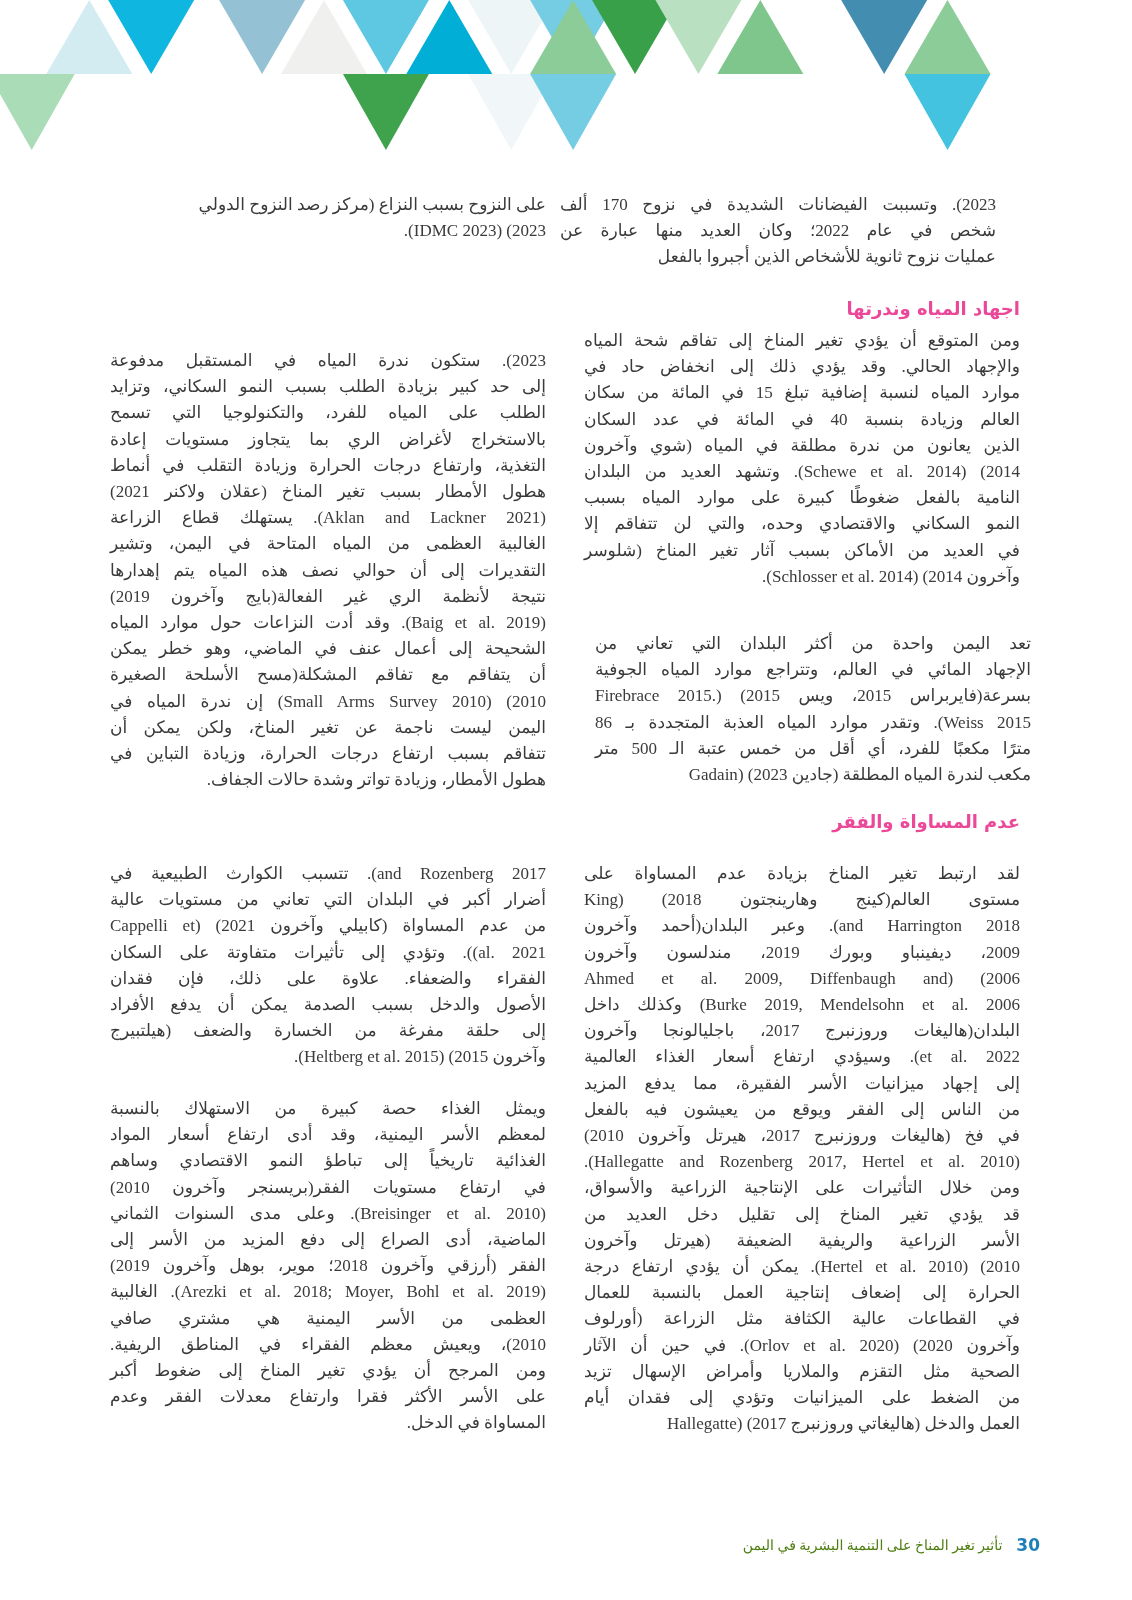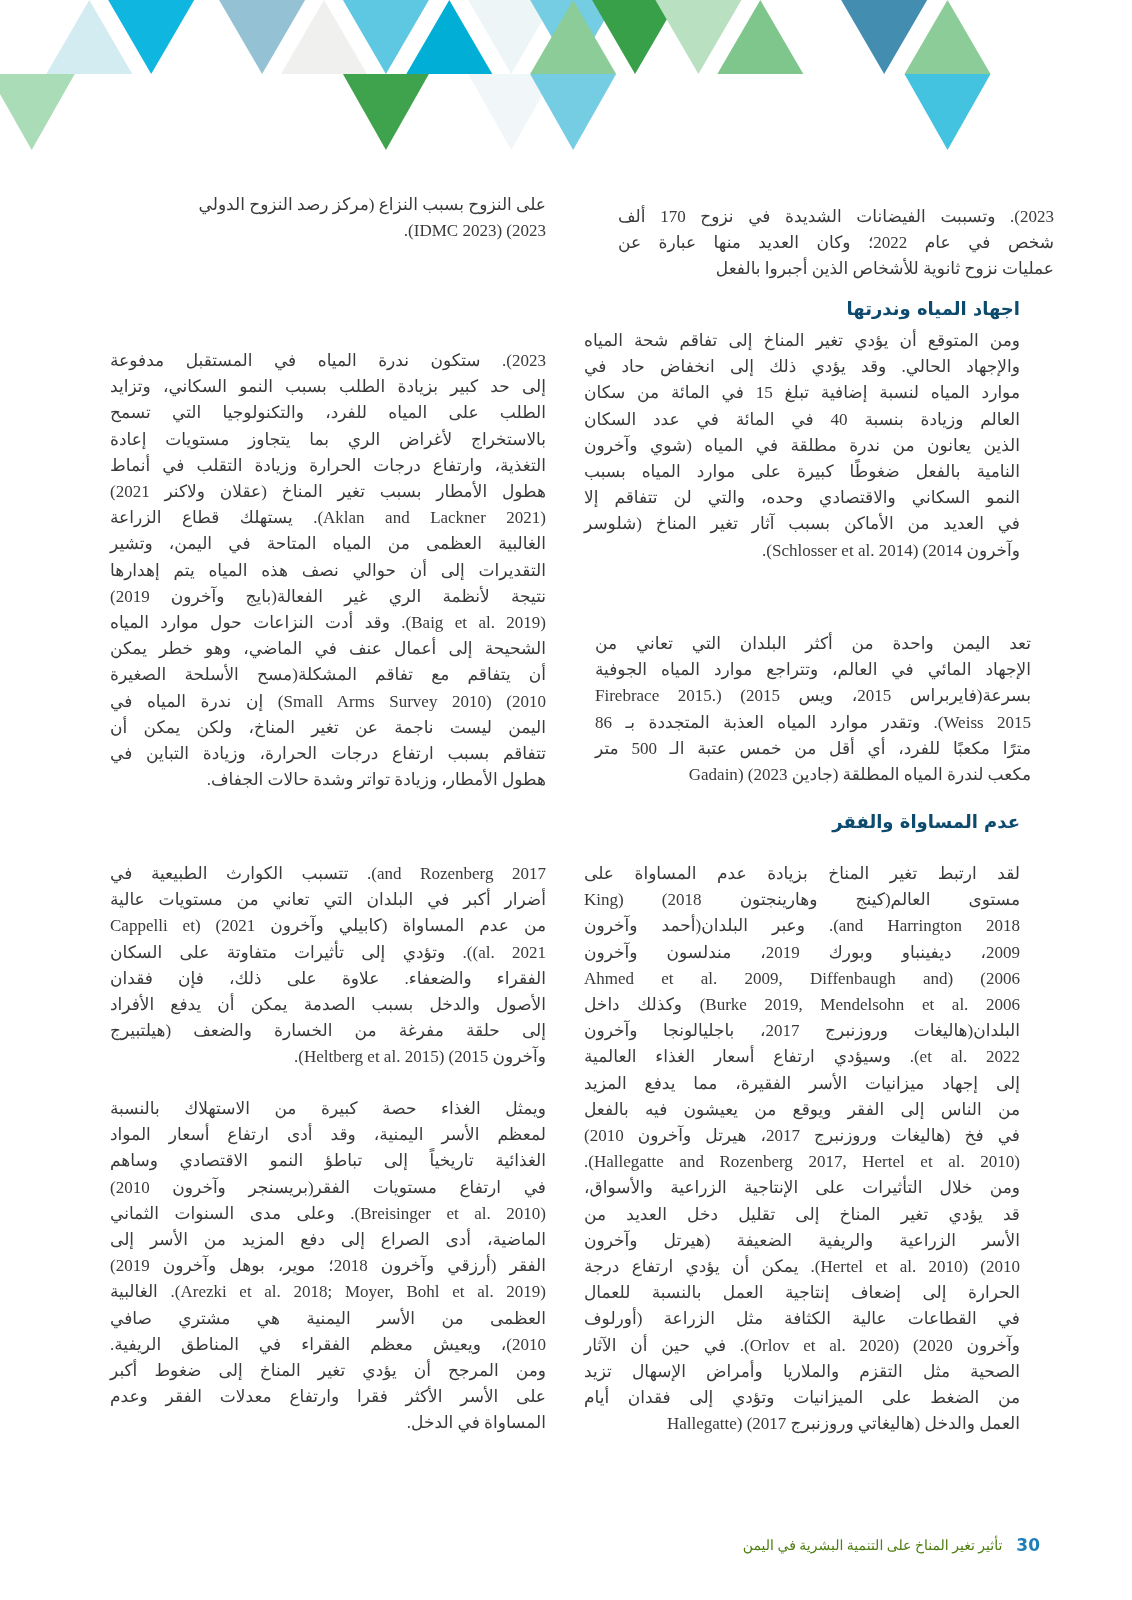--- a/index.html
+++ b/index.html
@@ -2,21 +2,21 @@
 <html><head>
 <meta charset="utf-8">
 <style>
   html, body { margin:0; padding:0; background:#ffffff; }
   body { width:1132px; height:1600px; position:relative; overflow:hidden;
          font-family:"DejaVu Sans", sans-serif; color:#3c3c3c; }
   #banner { position:absolute; left:0; top:0; width:1132px; height:160px; }
   .col { position:absolute; direction:rtl; text-align:justify; font-size:17px; line-height:26.2px; color:#3a3a3a;font-family:Liberation Serif, serif; }
   .col .line { display:block; white-space:nowrap; text-align-last:justify; }
   .col .line.last { text-align-last:right; }
-  .heading { position:absolute; direction:rtl; text-align:right; font-weight:bold; color:#0c4a6e; font-size:18px; }
+  .heading { position:absolute; direction:rtl; text-align:right; font-weight:bold; color:#ec4899; font-size:18px; }
   .footer { position:absolute; top:1535px; right:92px; direction:rtl; display:flex; align-items:center; gap:14px; }
   .page-num { color:#1e7fb8; font-weight:bold; font-size:17px; }
   .footer-title { color:#4d7c0f; font-size:14px;font-family:Liberation Serif, serif; }
 </style>
 </head>
 <body>
 
 <svg id="banner" viewBox="0 0 1132 160" xmlns="http://www.w3.org/2000/svg">
     <polygon points="89.28,0 132.28,74 46.28,74" fill="#d3ecf2"></polygon>
     <polygon points="108.19999999999999,0 194.2,0 151.2,74" fill="#0fb6e0"></polygon>
@@ -32,37 +32,38 @@
     <polygon points="760.3199999999999,0 803.3199999999999,74 717.3199999999999,74" fill="#7ec68c"></polygon>
     <polygon points="841.16,0 927.16,0 884.16,74" fill="#428db0"></polygon>
     <polygon points="947.52,0 990.52,74 904.52,74" fill="#8bcc99"></polygon>
     <polygon points="-11.32,74 74.68,74 31.68,150" fill="#aadcb7"></polygon>
     <polygon points="342.91999999999996,74 428.91999999999996,74 385.91999999999996,150" fill="#3fa34d"></polygon>
     <polygon points="468.2,74 554.2,74 511.2,150" fill="#f1f7f8"></polygon>
     <polygon points="530.12,74 616.12,74 573.12,150" fill="#74cde3"></polygon>
     <polygon points="904.52,74 990.52,74 947.52,150" fill="#44c3e0"></polygon>
   </svg>
 
-<div class="col" style="top:192px; left:618px; width:436px;margin-top:12px;">
+<div class="col" style="top:192px; left:560px; width:436px;">
     <span class="line">2023). وتسببت الفيضانات الشديدة في نزوح 170 ألف</span>
     <span class="line">شخص في عام 2022؛ وكان العديد منها عبارة عن</span>
     <span class="line last">عمليات نزوح ثانوية للأشخاص الذين أجبروا بالفعل</span>
   </div>
 <div class="col" style="top:192px; left:110px; width:436px;">
     <span class="line last">على النزوح بسبب النزاع (مركز رصد النزوح الدولي</span>
     <span class="line last">2023) (IDMC 2023).</span>
   </div>
 
 <div class="heading" style="top:298px; right:112px;">اجهاد المياه وندرتها</div>
 <div class="col" style="top:328px; left:584px; width:436px;">
     <span class="line">ومن المتوقع أن يؤدي تغير المناخ إلى تفاقم شحة المياه</span>
     <span class="line">والإجهاد الحالي. وقد يؤدي ذلك إلى انخفاض حاد في</span>
     <span class="line">موارد المياه لنسبة إضافية تبلغ 15 في المائة من سكان</span>
     <span class="line">العالم وزيادة بنسبة 40 في المائة في عدد السكان</span>
     <span class="line">الذين يعانون من ندرة مطلقة في المياه (شوي وآخرون</span>
+    <span class="line">2014) (Schewe et al. 2014). وتشهد العديد من البلدان</span>
     <span class="line">النامية بالفعل ضغوطًا كبيرة على موارد المياه بسبب</span>
     <span class="line">النمو السكاني والاقتصادي وحده، والتي لن تتفاقم إلا</span>
     <span class="line">في العديد من الأماكن بسبب آثار تغير المناخ (شلوسر</span>
     <span class="line last">وآخرون 2014) (Schlosser et al. 2014).</span>
   </div>
 <div class="col" style="top:631px; left:584px; width:436px;margin-left:11px;">
     <span class="line">تعد اليمن واحدة من أكثر البلدان التي تعاني من</span>
     <span class="line">الإجهاد المائي في العالم، وتتراجع موارد المياه الجوفية</span>
     <span class="line">بسرعة(فايربراس 2015، ويس 2015) (.Firebrace 2015</span>
     <span class="line">Weiss 2015). وتقدر موارد المياه العذبة المتجددة بـ 86</span>

